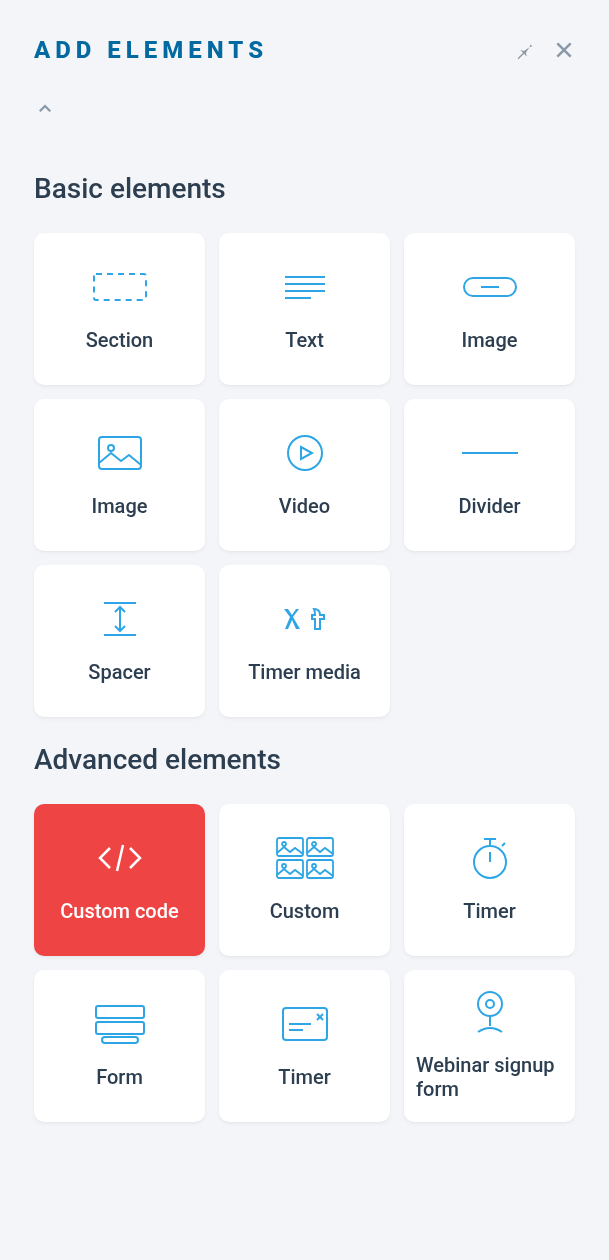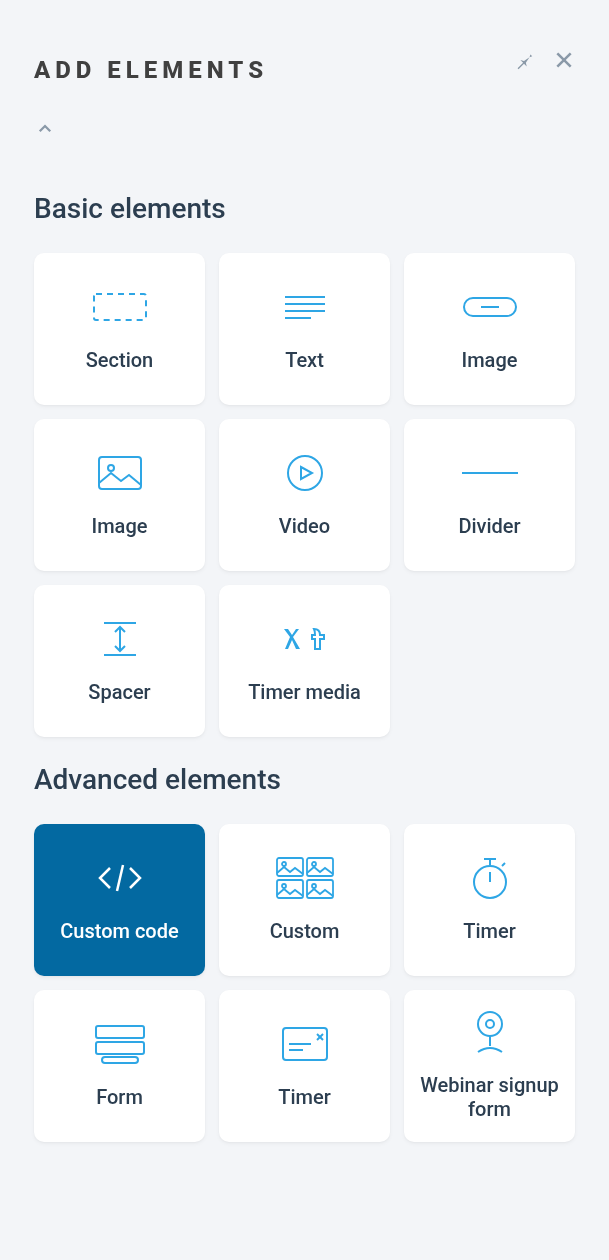--- a/index.html
+++ b/index.html
@@ -16,22 +16,21 @@
     .header-row {
       display: flex;
       align-items: center;
       justify-content: space-between;
       margin-bottom: 28px;
     }
     .panel-title {
       font-size: 24px;
       font-weight: 800;
       letter-spacing: 5px;
-      color: #404040;
-      margin-top: 20px;
+      color: #0369a1;
     }
     .header-icons {
       display: flex;
       gap: 18px;
       align-items: center;
     }
     .hicon {
       width: 22px;
       height: 22px;
       color: #8a99a8;
@@ -79,36 +78,36 @@
       display: flex;
       flex-direction: column;
       align-items: center;
       justify-content: center;
       gap: 20px;
       cursor: pointer;
       box-shadow: 0 2px 4px rgba(0,0,0,.04), 0 1px 2px rgba(0,0,0,.03);
       padding: 10px 6px;
     }
     .card.active {
-      background: #0369a1;
+      background: #ef4444;
       color: #fff;
     }
     .card .icon-wrap {
       height: 42px;
       display: flex;
       align-items: center;
       justify-content: center;
       color: #2ea6e5;
     }
     .card.active .icon-wrap { color: #fff; }
     .card-label {
       font-size: 20px;
       font-weight: 500;
       color: #2c3e50;
-      text-align: center;
+      text-align: left;
       line-height: 1.2;
       padding: 0 6px;
     }
     .card.active .card-label { color: #fff; }
     svg { display: block; }
   </style>
 </head>
 <body>
 
 <div class="panel">

